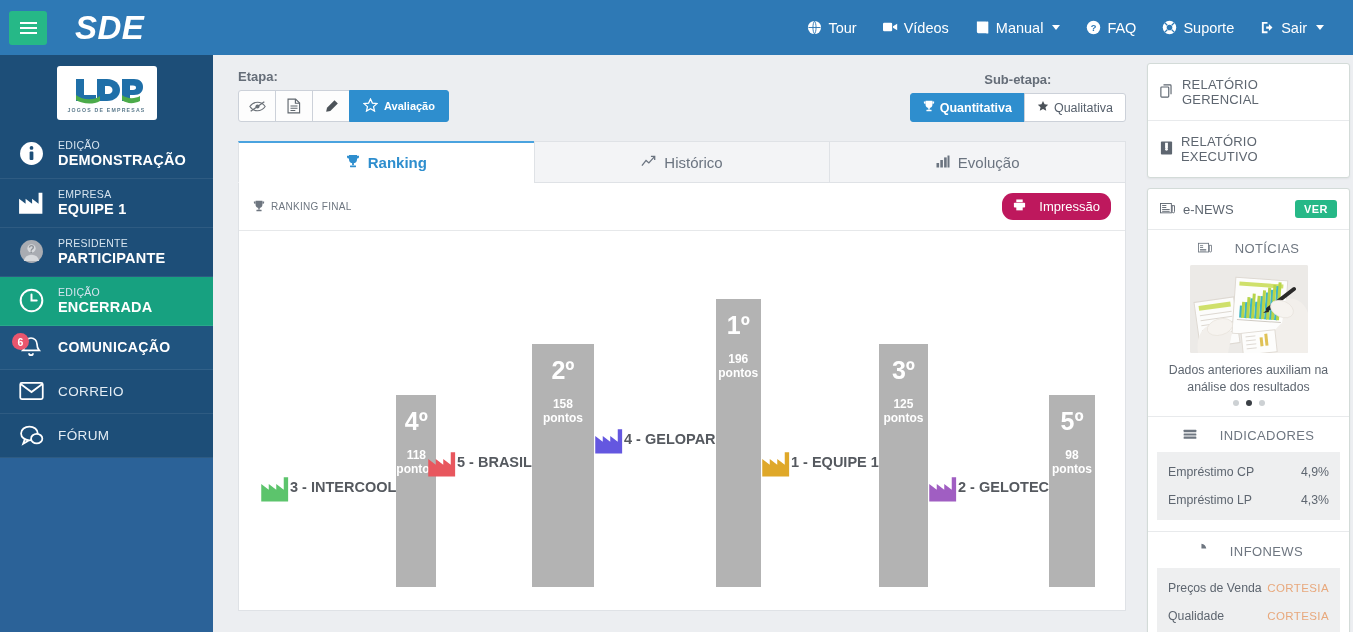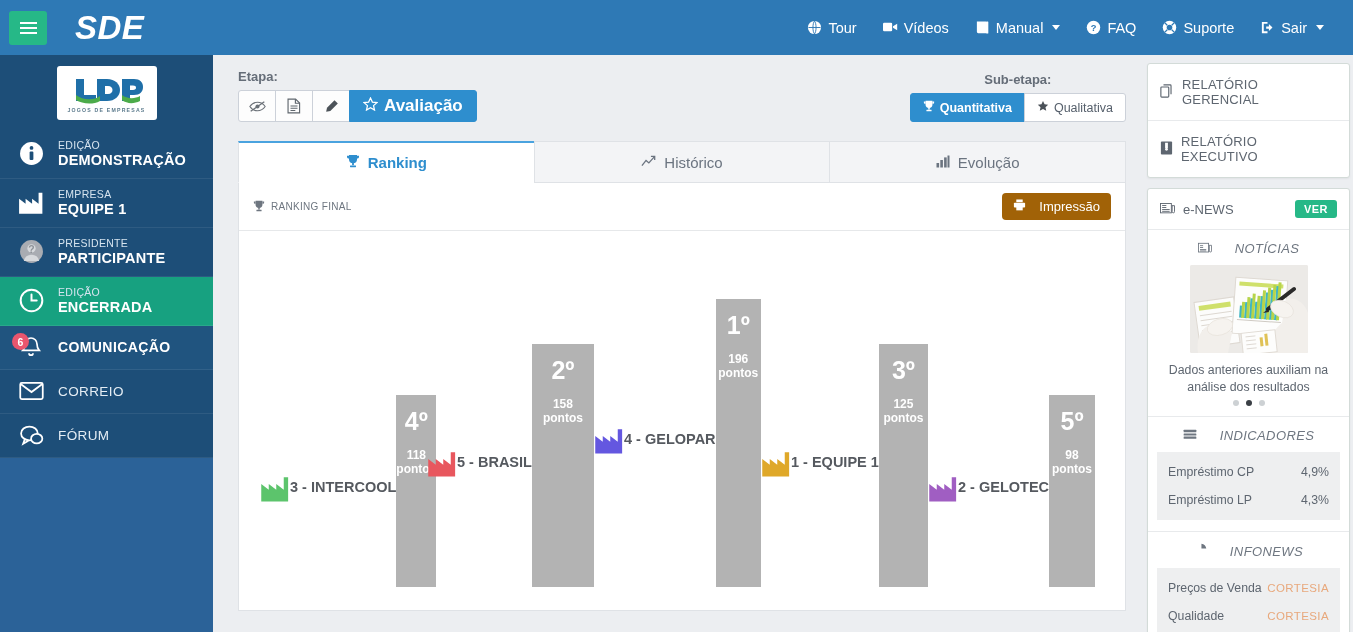--- a/index.html
+++ b/index.html
@@ -96,21 +96,21 @@
   .btn-group { display: flex; }
   .btn-ic {
     width: 38px; height: 32px; background: #fdfdfd; border: 1px solid #ccd1d9;
     display: flex; align-items: center; justify-content: center; cursor: pointer;
     margin-left: -1px;
   }
   .btn-ic:first-child { margin-left: 0; border-radius: 3px 0 0 3px; }
   .btn-primary {
     height: 32px; background: #2e8ece; color: #fff; border: 1px solid #2e8ece;
     display: flex; align-items: center; gap: 6px; padding: 0 13px;
-    font-size: 17px; font-weight: bold; cursor: pointer; margin-left: -1px;
+    font-size: 11px; font-weight: bold; cursor: pointer; margin-left: -1px;
     border-radius: 0 3px 3px 0;
   }
   .subetapa-block { text-align: right; }
   .sub-caption { font-size: 13px; color: #656d78; font-weight: bold; margin-bottom: 6px; text-align: center; }
   .sub-group { display: flex; }
   .sub-btn {
     height: 29px; display: flex; align-items: center; gap: 5px;
     padding: 0 12px; font-size: 12.5px; cursor: pointer;
     border: 1px solid #ccd1d9; margin-left: -1px; background: #fff; color: #555f6b;
   }
@@ -139,21 +139,21 @@
   }
   .panel-head {
     display: flex; align-items: center; justify-content: space-between;
     padding: 10px 14px; border-bottom: 1px solid #e6e8ea;
   }
   .panel-title {
     display: flex; align-items: center; gap: 6px;
     font-size: 10px; color: #6e7680; letter-spacing: .3px;
   }
   .btn-print {
-    background: #a16207; color: #fff; border: none; border-radius: 4px;
+    background: #be185d; color: #fff; border: none; border-radius: 11px;
     font-size: 13px; padding: 6px 11px; display: flex; align-items: center; gap: 13px;
     cursor: pointer;
   }
 
   
   .podium {
     position: absolute; left: 21px; right: 21px; bottom: 23px; top: 52px;
   }
   .col {
     position: absolute; bottom: 0; width: 167px;
@@ -189,21 +189,21 @@
     display: flex; align-items: center; justify-content: space-between;
     padding: 11px 12px; border-bottom: 1px solid #e8eaec;
   }
   .enews-left { display: flex; align-items: center; gap: 8px; font-size: 13px; color: #5e6670; }
   .ver-badge {
     background: #26b887; color: #fff; font-size: 11px; font-weight: bold;
     padding: 3px 9px; border-radius: 3px; letter-spacing: .5px; cursor: pointer;
   }
   .sect-title {
     display: flex; align-items: center; justify-content: center; gap: 23px;
-    padding: 11px 0 9px; font-size: 13px; color: #6e7680; letter-spacing: .4px; font-style: italic;
+    padding: 11px 0 9px; font-size: 13px; color: #6e7680; letter-spacing: .4px;
   }
   .news-img {
     width: 118px; height: 88px; margin: 0 auto; border-radius: 2px;
     background: linear-gradient(160deg,#efeeec 0%,#e6e4e0 45%,#dedbd6 100%);
     position: relative; overflow: hidden;
   }
   .news-cap {
     font-size: 12.3px; color: #5e6670; text-align: center;
     padding: 9px 11px 5px; line-height: 1.35;
   }

